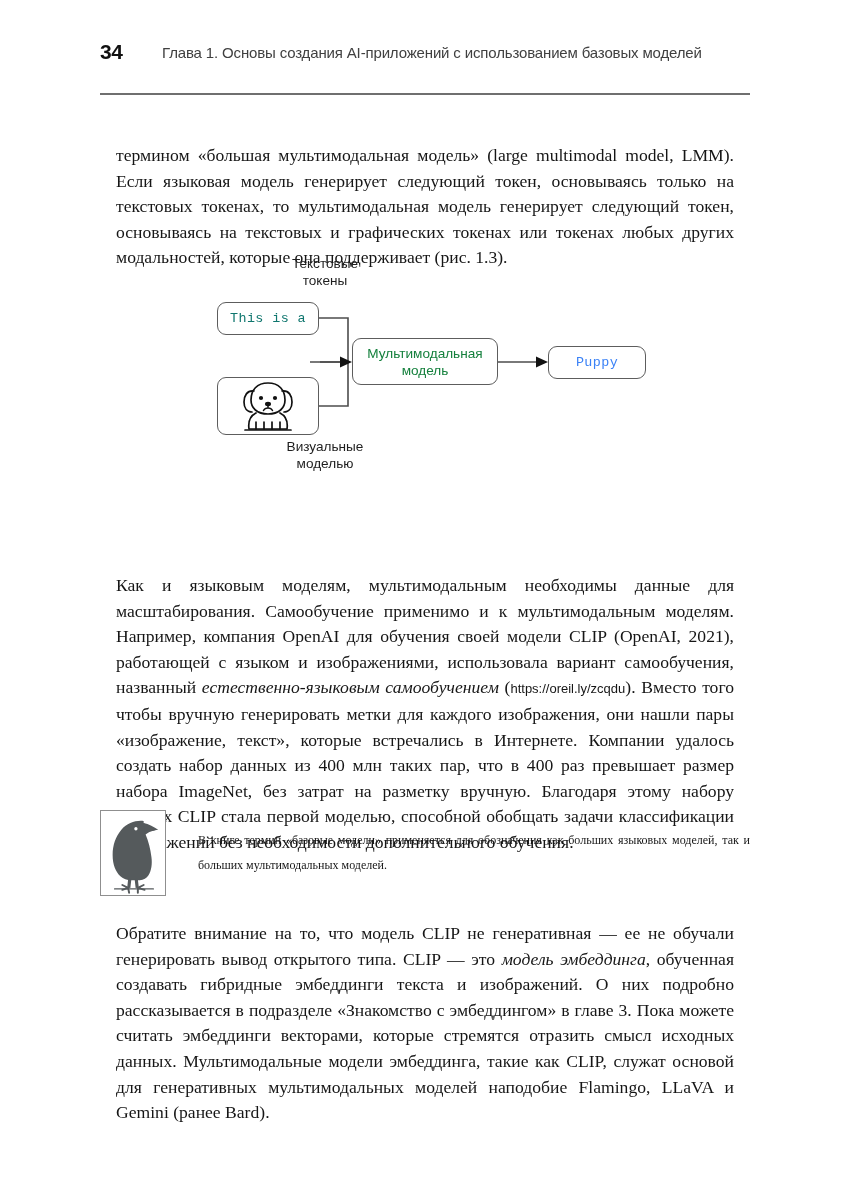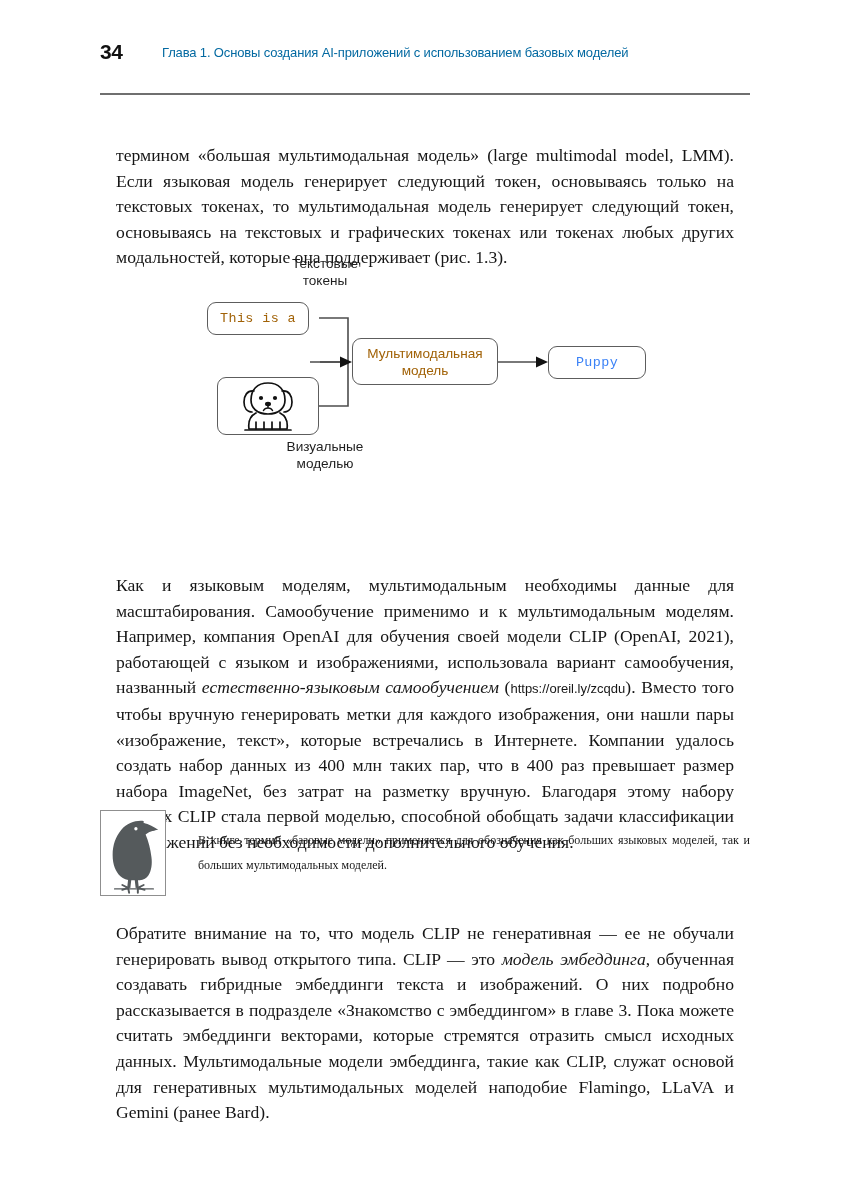--- a/index.html
+++ b/index.html
@@ -18,21 +18,21 @@
     position:absolute; left:100px; top:40px; width:650px;
     display:flex; align-items:center;
   }
   .folio {
     font-family:"Liberation Sans", sans-serif;
     font-weight:bold; font-size:21px; letter-spacing:-0.5px;
     color:#111; width:62px;
   }
   .runhead-title {
     font-family:"Liberation Sans", sans-serif;
-    font-size:13px; color:#0369a1; letter-spacing:-0.15px;
+    font-size:15px; color:#404040; letter-spacing:-0.15px;
   }
   .rule {
     position:absolute; left:100px; top:93px; width:650px; height:2px;
     background:#6f6f6f;
   }
 
   
   .body-col { position:absolute; left:100px; width:650px; }
   p.para {
     margin:16px;
@@ -73,32 +73,32 @@
   .node {
     position:absolute;
     border:1.6px solid #5d5d5d;
     border-radius:9px;
     background:#fff;
     display:flex; align-items:center; justify-content:center;
     text-align:center;
     box-sizing:border-box;
   }
   #node-text {
-    left:107px; top:50px; width:102px; height:33px;
+    left:117px; top:50px; width:102px; height:33px;
     font-family:"Liberation Mono", monospace;
-    font-size:13.4px; color:#a16207; letter-spacing:0.4px;
+    font-size:13.4px; color:#0f766e; letter-spacing:0.4px;
   }
   #node-image {
     left:117px; top:125px; width:102px; height:58px;
     overflow:hidden;
   }
   #node-model {
     left:252px; top:86px; width:146px; height:47px;
     font-family:"Liberation Sans", sans-serif;
-    font-size:13.6px; line-height:17px; color:#a16207;
+    font-size:13.6px; line-height:17px; color:#15803d;
     white-space:pre-line;
   }
   #node-out {
     left:448px; top:94px; width:98px; height:33px;
     font-family:"Liberation Mono", monospace;
     font-size:13.4px; color:#3b82f6; letter-spacing:0.4px;
   }
 
   .cap {
     position:absolute; left:0; top:240px; width:650px;

